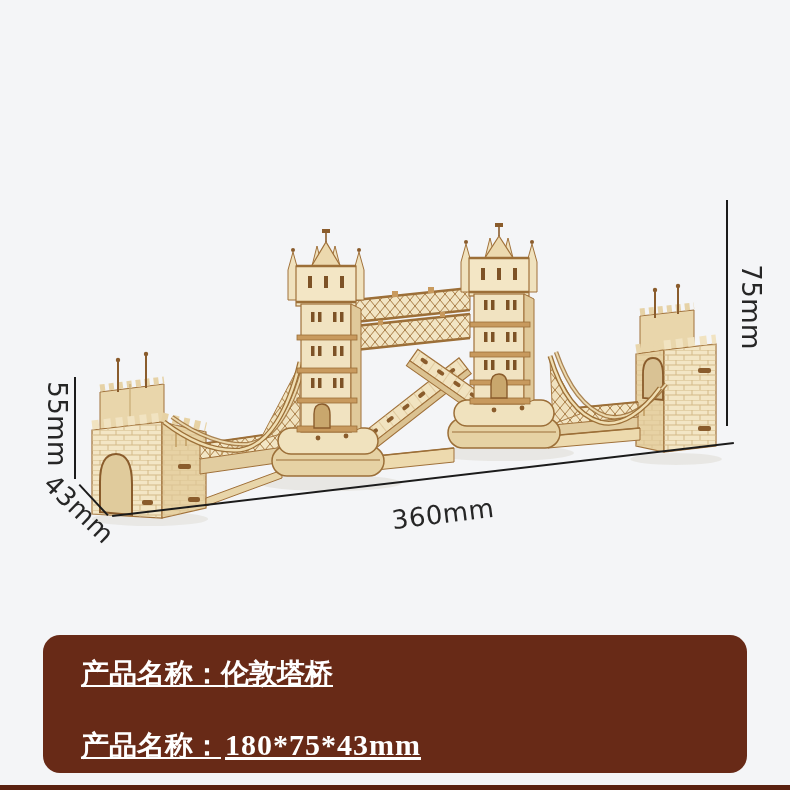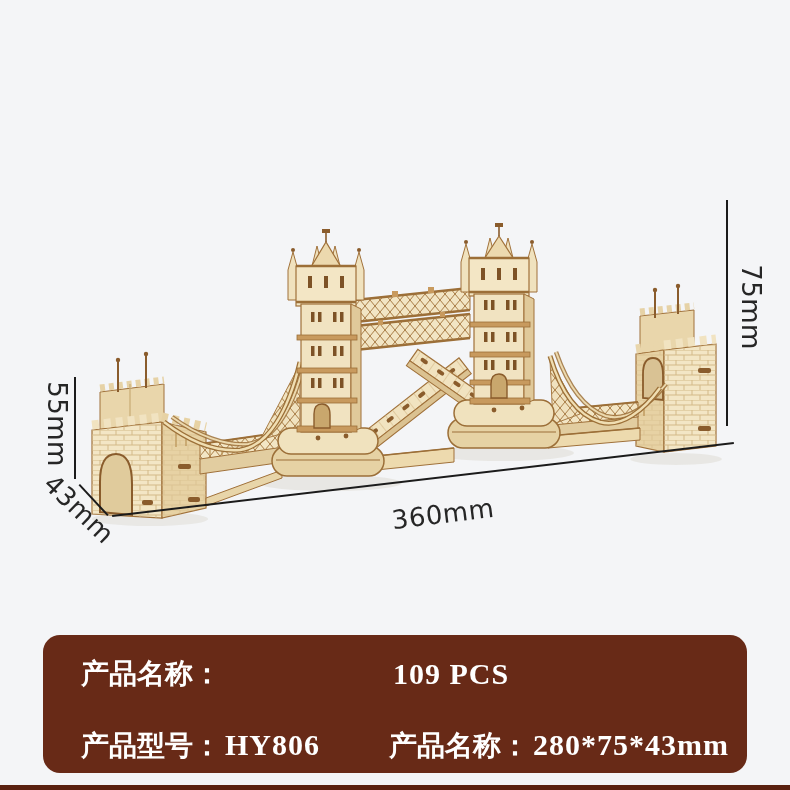--- a/index.html
+++ b/index.html
@@ -20,21 +20,21 @@
     letter-spacing:.5px;
   }
   
   .spec-panel{
     position:absolute;left:43px;top:635px;width:704px;height:138px;
     background:#682a17;border-radius:17px;color:#fff;box-sizing:border-box;
     padding:17px 0 0 38px;
   }
   .spec-row{display:flex;align-items:center;height:44px;}
   .spec-row + .spec-row{margin-top:28px;}
-  .spec-cell{display:flex;align-items:baseline;}
+  .spec-cell{display:flex;align-items:baseline;text-decoration:underline;}
   .spec-cell.c1{width:308px;flex:0 0 308px;}
   .spec-label{
     font-family:"DejaVu Sans",sans-serif;font-weight:bold;font-size:28px;
   }
   .spec-value{
     font-family:"Liberation Serif","DejaVu Serif",serif;font-weight:bold;
     font-size:30px;letter-spacing:1px;margin-left:4px;
   }
   .bottom-strip{position:absolute;left:0;bottom:0;width:790px;height:5px;background:#5a2110;}
 </style>
@@ -298,30 +298,26 @@
 
 <div class="dim-label" style="left:751px;top:307px;--r:90deg;">75mm</div>
 <div class="dim-label" style="left:57px;top:424px;--r:90deg;">55mm</div>
 <div class="dim-label" style="left:79px;top:509px;--r:44deg;">43mm</div>
 <div class="dim-label" style="left:443px;top:514px;--r:-7deg;">360mm</div>
 
 <div class="spec-panel" style="background: rgb(104, 42, 23); color: rgb(255, 255, 255);">
   <div class="spec-row">
     <div class="spec-cell c1">
       <span class="spec-label">产品名称：</span>
+      <span class="spec-label">伦敦塔桥</span>
     </div>
     <div class="spec-cell">
-      <span class="spec-value">109 PCS</span>
     </div>
   </div>
   <div class="spec-row">
-    <div class="spec-cell c1">
-      <span class="spec-label">产品型号：</span>
-      <span class="spec-value">HY806</span>
-    </div>
     <div class="spec-cell">
       <span class="spec-label">产品名称：</span>
-      <span class="spec-value">280*75*43mm</span>
+      <span class="spec-value">180*75*43mm</span>
     </div>
   </div>
 </div>
 
 <div class="bottom-strip" style="background: rgb(90, 33, 16);"></div>
 
 </body></html>

